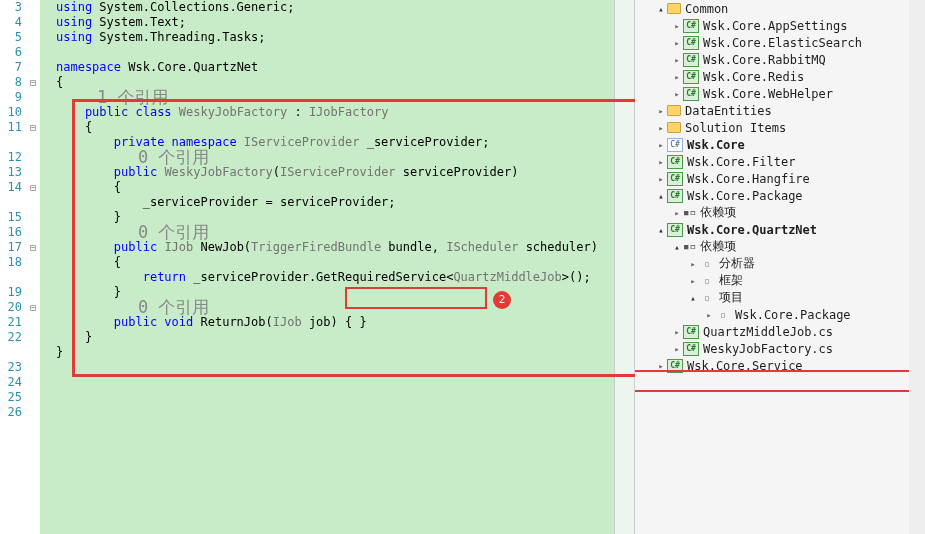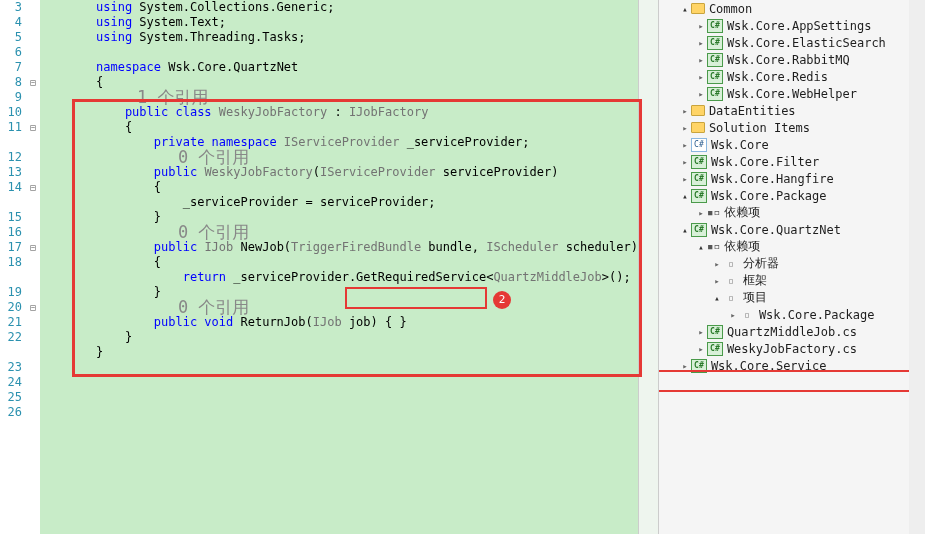--- a/index.html
+++ b/index.html
@@ -3,41 +3,41 @@
 <meta charset="utf-8">
 <style>
 * { margin:0; padding:0; box-sizing:border-box; }
 body { font-family:Consolas,'Microsoft YaHei',monospace; font-size:12px; background:#fff; width:925px; height:534px; overflow:hidden; display:flex; }
 .editor { flex:1; display:flex; background:#c8ecc8; position:relative; border-right:1px solid #ccc; }
 .gutter { width:26px; background:#fff; color:#2b91af; text-align:right; padding-right:4px; line-height:15px; padding-top:0; }
 .gutter div { height:15px; }
 .fold { width:14px; background:#fff; line-height:15px; color:#888; font-size:10px; text-align:center; }
 .fold div { height:15px; }
 .code { flex:1; position:relative; line-height:15px; font-size:12px; }
-.line { height:15px; white-space:pre; padding-left:16px;margin-left:40px; }
+.line { height:15px; white-space:pre; padding-left:16px; }
 .kw { color:#0000ff; }
 .type { color:#737373; }
 .ref { color:#888; font-size:17px; }
 .redbox1 { position:absolute; border:3px solid #e53935; left:32px; top:99px; width:570px; height:278px; pointer-events:none; }
 .redbox2 { position:absolute; border:2px solid #e53935; left:305px; top:287px; width:142px; height:22px; pointer-events:none; }
 .badge { position:absolute; width:18px; height:18px; border-radius:50%; background:#e53935; color:#fff; font-size:11px; text-align:center; line-height:18px; }
 .badge2 { left:453px; top:291px; }
 .explorer { width:290px; background:#f5f5f5; overflow:hidden; position:relative; }
 .tree { padding-top:0; }
 .node { display:flex; align-items:center; height:17px; padding-left:4px; cursor:default; }
 .arrow { width:12px; text-align:center; color:#666; font-size:9px; }
 .arrow.open { color:#333; }
 .icon { width:16px; height:14px; margin-right:4px; display:inline-flex; align-items:center; justify-content:center; font-size:9px; border:1px solid; }
 .ic-folder { background:#ffd466; border-color:#c9a43d; color:#000; width:14px; height:11px; border-radius:1px;}
 .ic-cs { background:#d8f0d8; border-color:#4a9a4a; color:#2a7a2a; font-weight:bold; font-size:8px; }
 .ic-ref { background:none; border:none; color:#555; font-size:11px; width:auto; }
 .ic-proj { background:#fff; border-color:#8bb7e0; color:#2b5c8e; font-size:8px;}
 .ic-item { background:none; border:none; color:#888; font-size:10px;}
 .lbl { font-size:12px; color:#1e1e1e; }
-.bold .lbl { font-weight:normal; }
+.bold .lbl { font-weight:bold; }
 .redbox3 { position:absolute; border:2px solid #e53935; left:-2px; top:370px; width:282px; height:22px; pointer-events:none; }
 .scroll-hint { position:absolute; right:0; top:0; bottom:0; width:16px; background:#eee; }
 .sidebar-right { width:20px; background:#eef5ee; border-left:1px solid #ccc;}
 </style>
 </head>
 <body>
 
 <div class="editor">
   <div class="gutter" id="gutter">
       <div>3</div>

